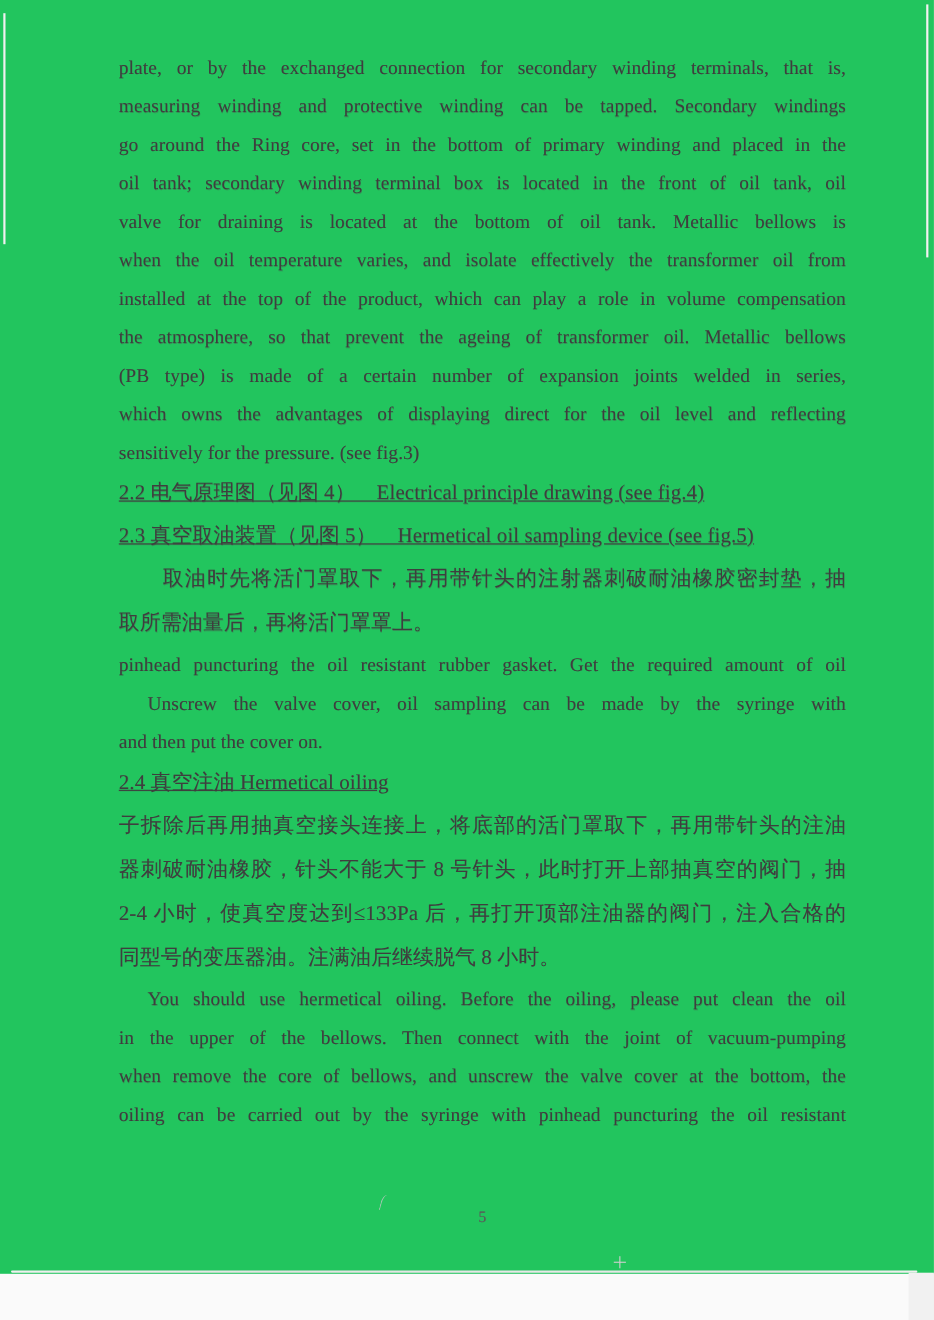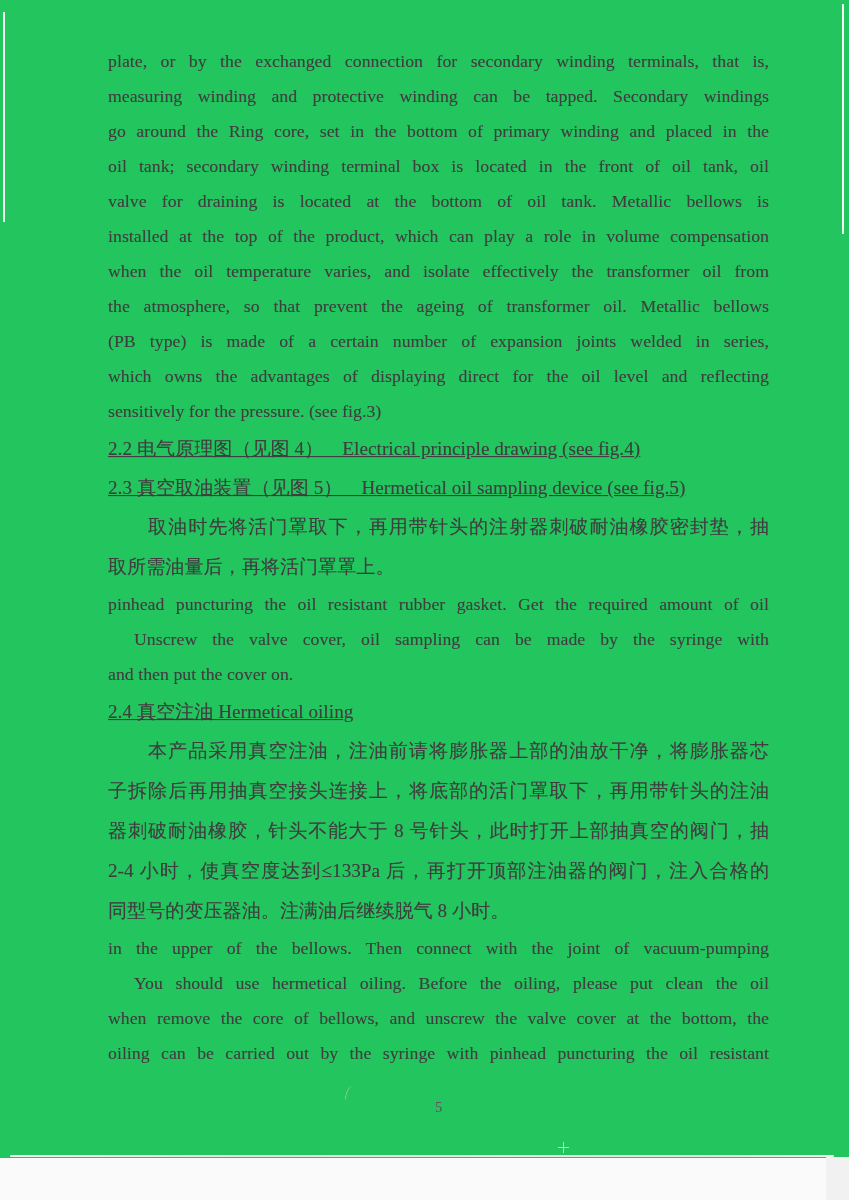--- a/index.html
+++ b/index.html
@@ -69,41 +69,40 @@
 <div class="page">
   <div class="edge-left"></div>
   <div class="edge-right"></div>
 
   <div class="text-col">
       <div class="line en just">plate, or by the exchanged connection for secondary winding terminals, that is,</div>
       <div class="line en just">measuring winding and protective winding can be tapped. Secondary windings</div>
       <div class="line en just">go around the Ring core, set in the bottom of primary winding and placed in the</div>
       <div class="line en just">oil tank; secondary winding terminal box is located in the front of oil tank, oil</div>
       <div class="line en just">valve for draining is located at the bottom of oil tank. Metallic bellows is</div>
+      <div class="line en just">when the oil temperature varies, and isolate effectively the transformer oil from</div>
       <div class="line en just">installed at the top of the product, which can play a role in volume compensation</div>
-      <div class="line en just">when the oil temperature varies, and isolate effectively the transformer oil from</div>
       <div class="line en just">the atmosphere, so that prevent the ageing of transformer oil. Metallic bellows</div>
       <div class="line en just">(PB type) is made of a certain number of expansion joints welded in series,</div>
       <div class="line en just">which owns the advantages of displaying direct for the oil level and reflecting</div>
       <div class="line en left">sensitively for the pressure. (see fig.3)</div>
       <div class="line h left">2.2 电气原理图（见图 4）　Electrical principle drawing (see fig.4)</div>
       <div class="line h left">2.3 真空取油装置（见图 5）　Hermetical oil sampling device (see fig.5)</div>
       <div class="line cn just ind-cn">取油时先将活门罩取下，再用带针头的注射器刺破耐油橡胶密封垫，抽</div>
       <div class="line cn left">取所需油量后，再将活门罩罩上。</div>
       <div class="line en just">pinhead puncturing the oil resistant rubber gasket. Get the required amount of oil</div>
       <div class="line en just ind-en">Unscrew the valve cover, oil sampling can be made by the syringe with</div>
       <div class="line en left">and then put the cover on.</div>
       <div class="line h left">2.4 真空注油 Hermetical oiling</div>
-      <div class="line cn just ind-cn">本产品采用真空注油，注油前请将膨胀器上部的油放干净，将膨胀器芯</div>
       <div class="line cn just">子拆除后再用抽真空接头连接上，将底部的活门罩取下，再用带针头的注油</div>
       <div class="line cn just">器刺破耐油橡胶，针头不能大于 8 号针头，此时打开上部抽真空的阀门，抽</div>
       <div class="line cn just">2-4 小时，使真空度达到≤133Pa 后，再打开顶部注油器的阀门，注入合格的</div>
       <div class="line cn left">同型号的变压器油。注满油后继续脱气 8 小时。</div>
+      <div class="line en just ind-en">You should use hermetical oiling. Before the oiling, please put clean the oil</div>
       <div class="line en just">in the upper of the bellows. Then connect with the joint of vacuum-pumping</div>
-      <div class="line en just ind-en">You should use hermetical oiling. Before the oiling, please put clean the oil</div>
       <div class="line en just">when remove the core of bellows, and unscrew the valve cover at the bottom, the</div>
       <div class="line en just">oiling can be carried out by the syringe with pinhead puncturing the oil resistant</div>
     </div>
 
   <span class="squiggle"></span>
   <div class="pageno">5</div>
   <span class="plus"></span>
 
   <div class="bottom-band"></div>
   <div class="bottom-line"></div>

